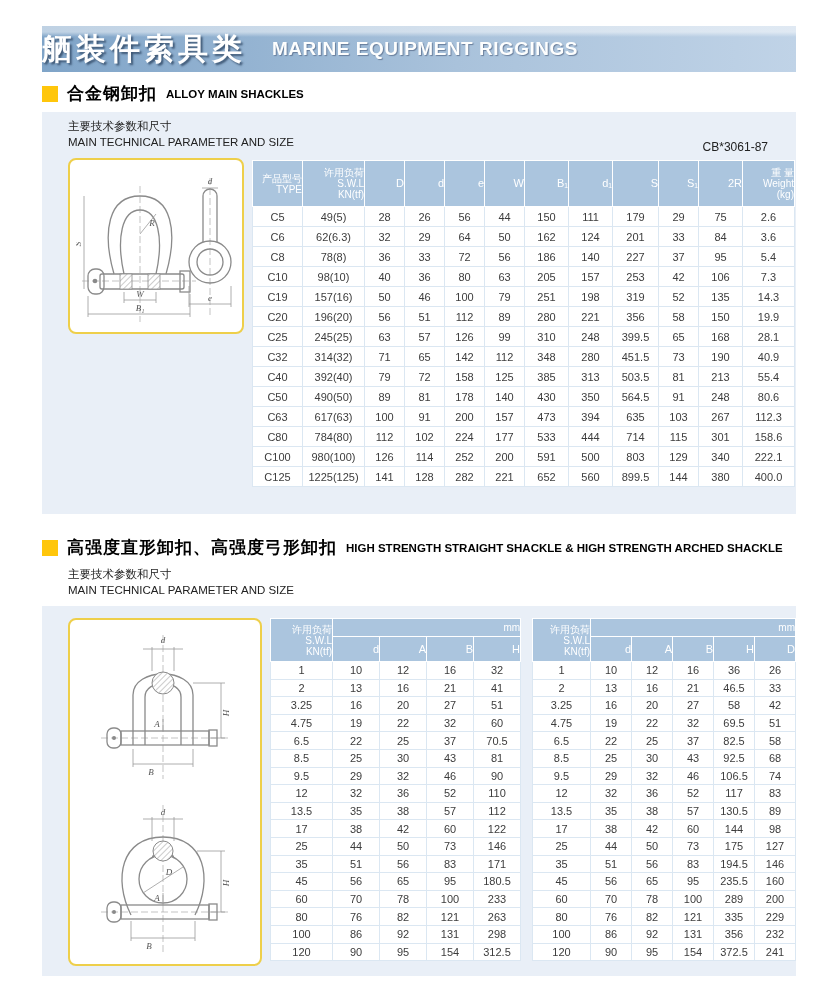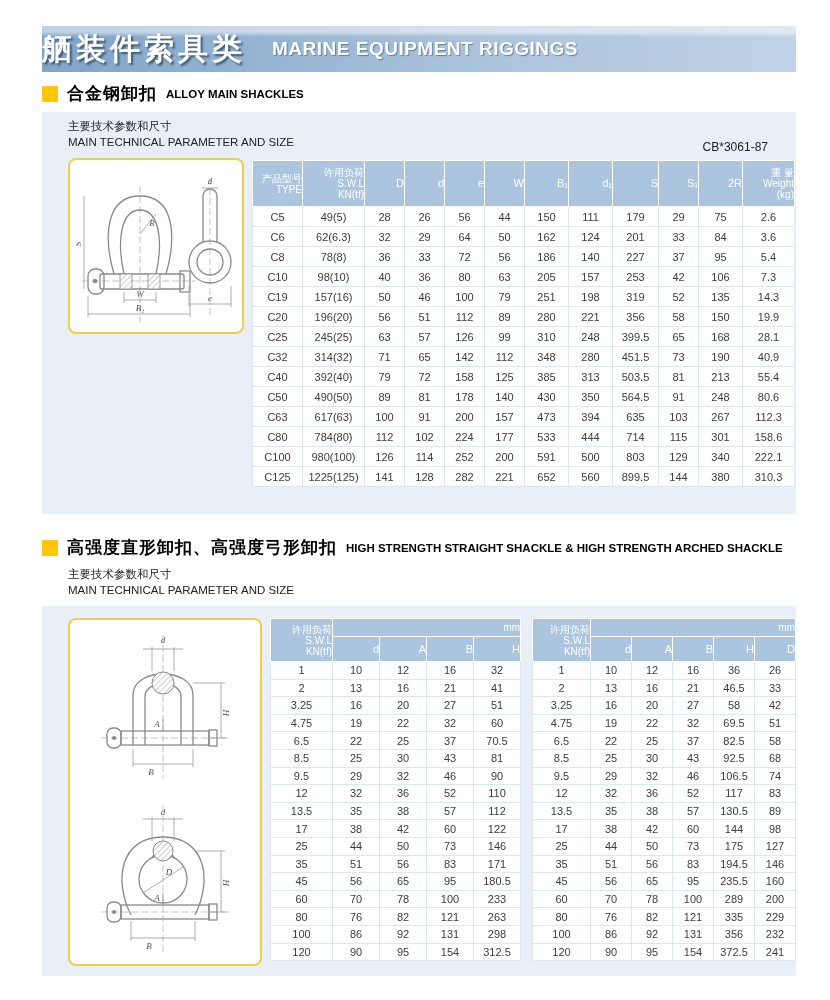--- a/index.html
+++ b/index.html
@@ -353,21 +353,21 @@
             <td>1225(125)</td>
             <td>141</td>
             <td>128</td>
             <td>282</td>
             <td>221</td>
             <td>652</td>
             <td>560</td>
             <td>899.5</td>
             <td>144</td>
             <td>380</td>
-            <td>310.3</td>
+            <td>400.0</td>
           </tr>
         </tbody>
     </table>
   </section>
 
   <div class="sec-head" style="top:536px;">
     <span class="bullet"></span>
     <span class="h-zh">高强度直形卸扣、高强度弓形卸扣</span>
     <span class="h-en">HIGH STRENGTH STRAIGHT SHACKLE &amp; HIGH STRENGTH ARCHED SHACKLE</span>
   </div>

